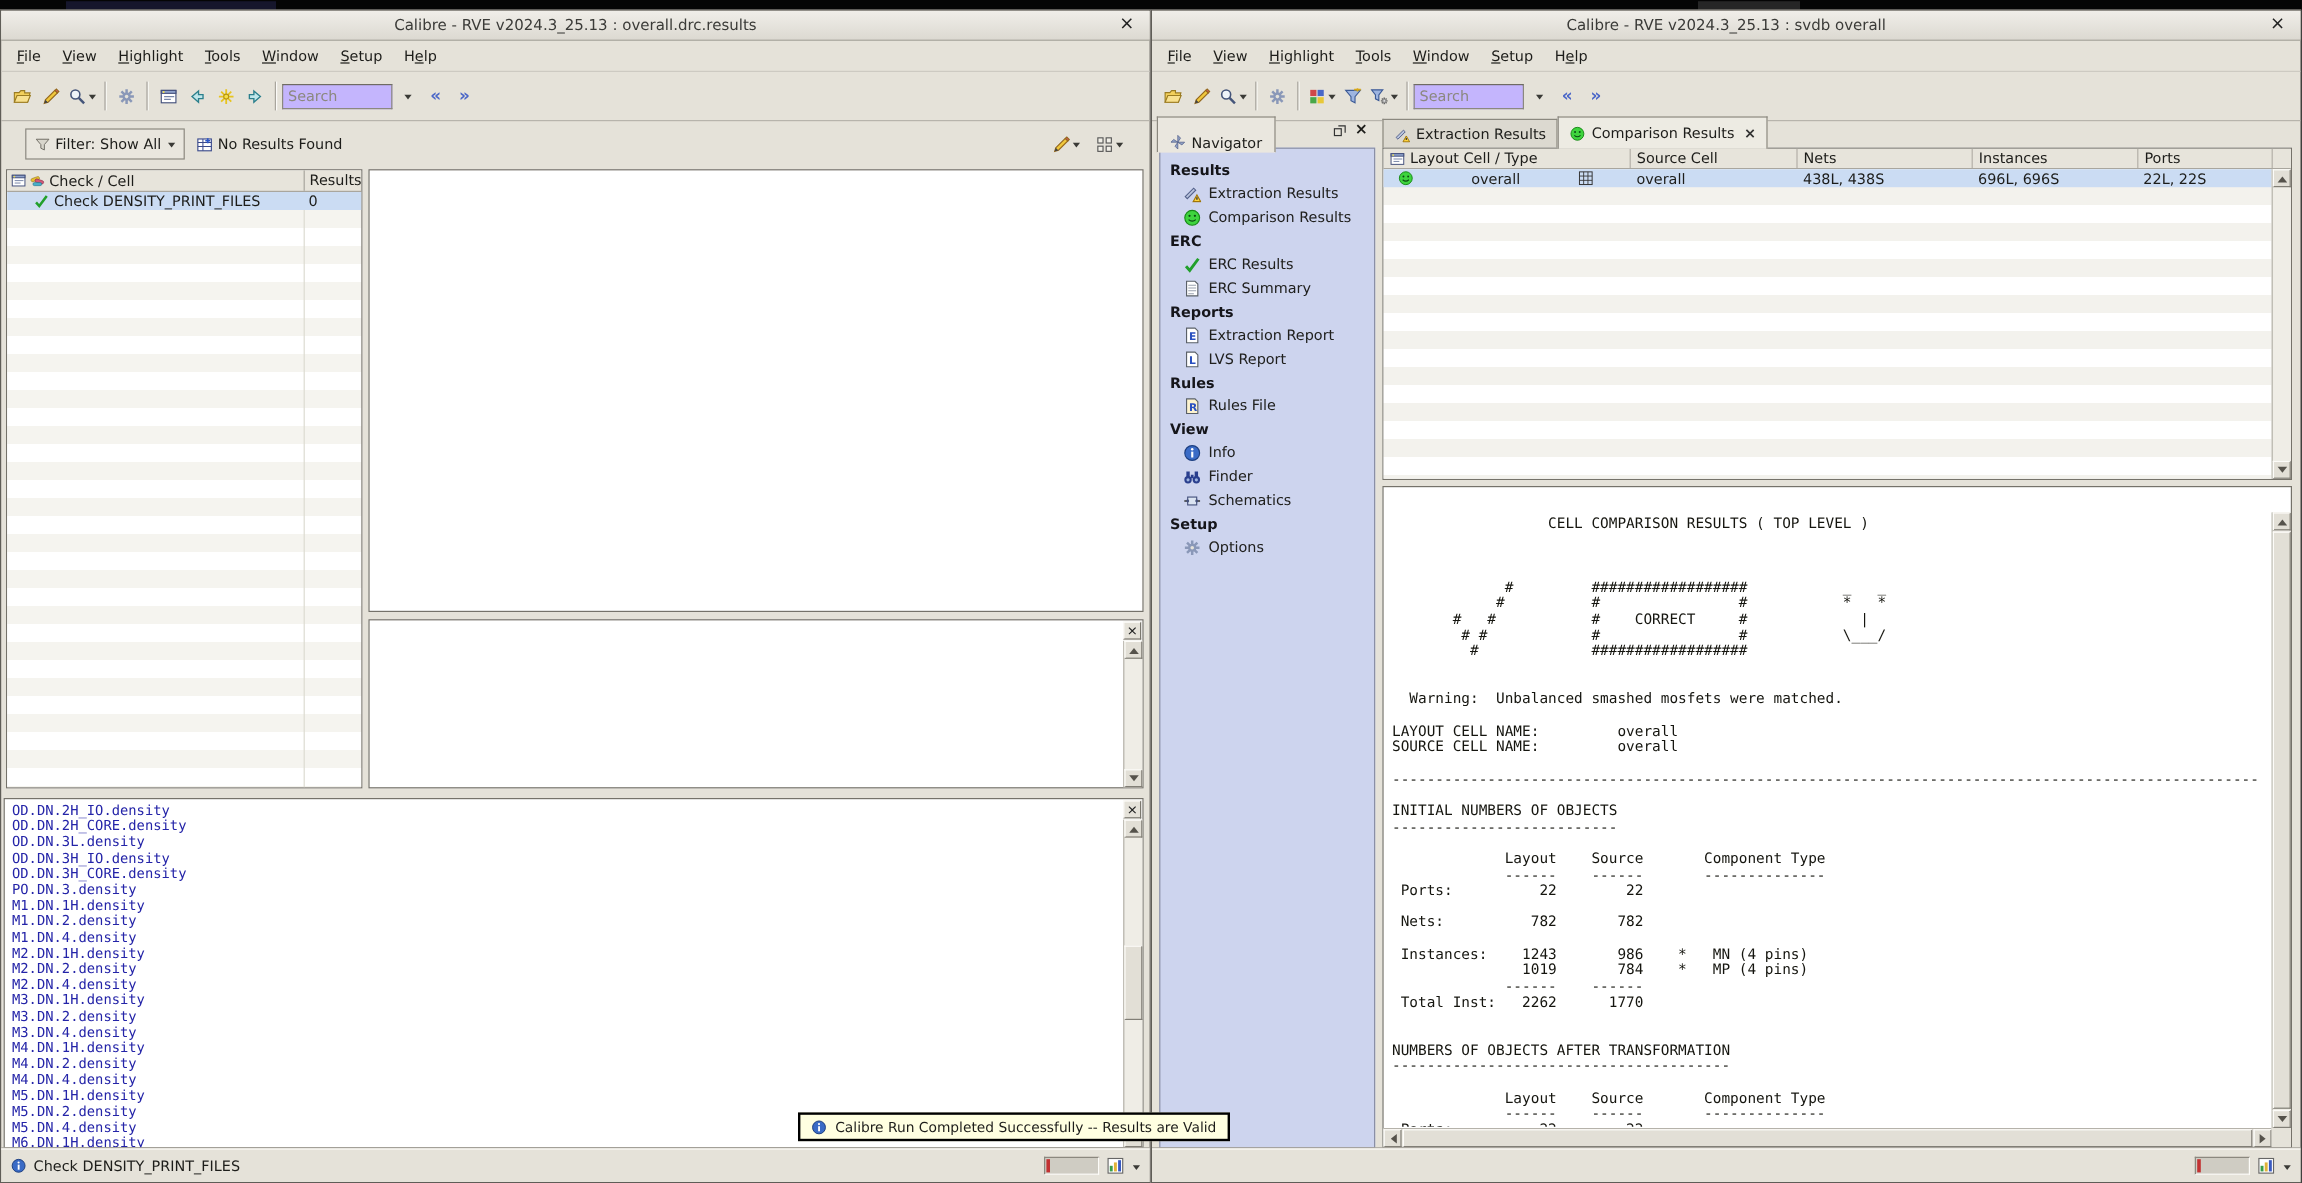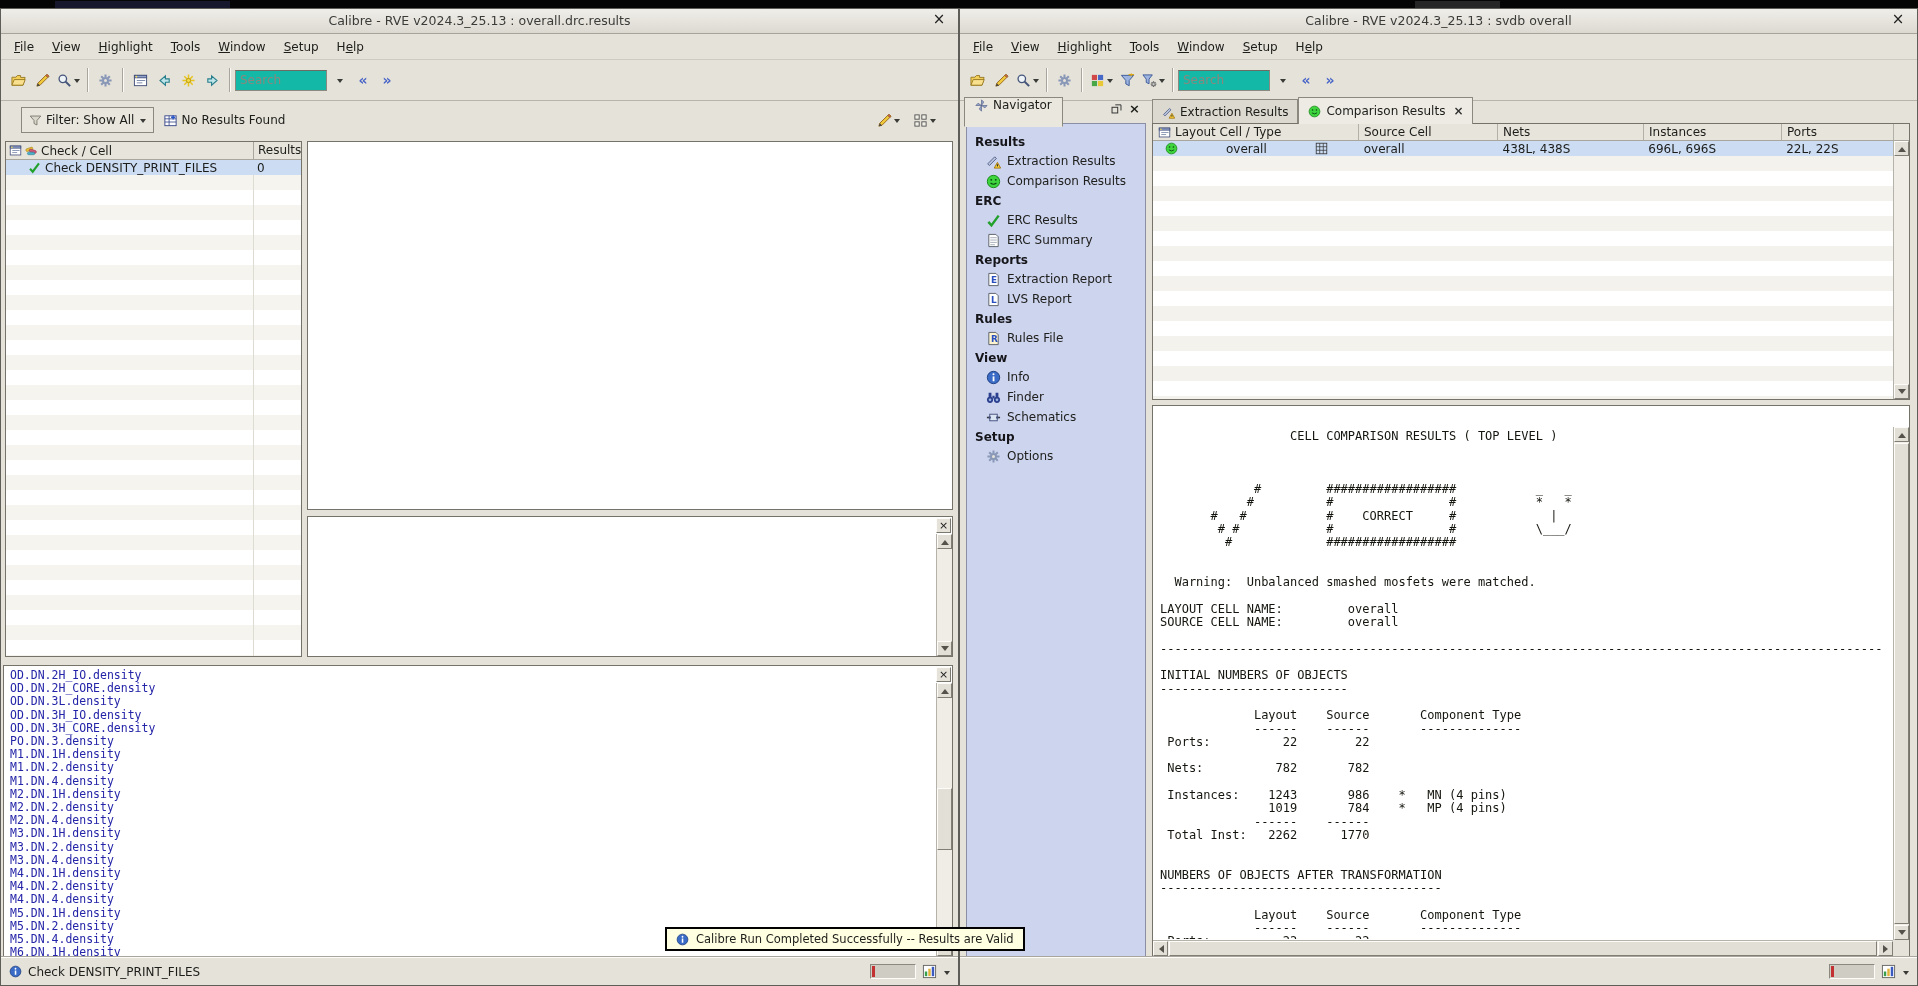--- a/index.html
+++ b/index.html
@@ -15,21 +15,21 @@
   .menubar { height:26px; display:flex; align-items:center; padding-left:4px; border-bottom:1px solid #cdcac2; }
   .menu-item { padding:4px 9px;text-align:right; }
   u { text-decoration:underline; }
   .toolbar { height:41px; display:flex; align-items:center; padding:0 5px; border-bottom:1px solid #b7b4ac; }
   .tbtn { min-width:24px; height:26px; display:flex; align-items:center; justify-content:center; padding:0 2px; }
   .tsep { width:1px; height:24px; background:#a8a59d; box-shadow:1px 0 0 #fbfaf7; margin:0 5px; }
   .caret { width:0; height:0; border:3px solid transparent; border-top:4px solid #3a3a36; margin-left:2px; margin-top:5px; }
   .ic { display:inline-flex; width:16px; height:16px; align-items:center; justify-content:center; }
   .ic svg { width:15px; height:15px; }
   .ic.small, .ic.small svg { width:13px; height:13px; }
-  .search { width:92px; height:21px; border:1px solid #8b887f; border-top-color:#6e6b63; background:#14b8a6; font-family:inherit; font-size:12px; padding:1px 4px; color:#444; }
+  .search { width:92px; height:21px; border:1px solid #8b887f; border-top-color:#6e6b63; background:#c4b5fd; font-family:inherit; font-size:12px; padding:1px 4px; color:#444; }
   .search::placeholder { color:#8b887f; }
   .chev { color:#4a66c8; font-weight:bold; font-size:14px; padding:0 3px; }
   .filterrow { height:38px; display:flex; align-items:center; padding:0 20px; gap:8px; }
   .filter-btn { display:inline-flex; align-items:center; gap:4px; height:26px; padding:0 7px; background:#e9e6de; border:1px solid #8b887f; }
   .flex1 { flex:1; }
   .panel { position:absolute; background:#fff; border:1px solid #75726a; }
   .pclose { position:absolute; top:1px; right:1px; width:15px; height:15px; background:#e5e2d9; border:1px solid; border-color:#fdfcf9 #7b786f #7b786f #fdfcf9; text-align:center; line-height:13px; font-size:11px; color:#222; z-index:3; }
   
   .vsb { position:absolute; width:16px; background:#efede6; border-left:1px solid #b5b2aa; }
   .hsb { position:absolute; height:16px; background:#efede6; border-top:1px solid #b5b2aa; }
@@ -50,21 +50,21 @@
   .lt-row .res { position:absolute; left:251px; }
   
   .density { position:absolute; left:6px; top:3px; font-family:"DejaVu Sans Mono","Liberation Mono",monospace; font-size:11.5px; line-height:13.2px; color:#2424a8; white-space:pre; }
   
   .statusbar { position:absolute; left:0; right:0; bottom:0; height:28px; background:#e5e2d9; border-top:1px solid #fdfcf9; box-shadow:0 -1px 0 #a8a59d; display:flex; align-items:center; gap:6px; padding:0 8px; }
   .sb-right { margin-left:auto; display:flex; align-items:center; gap:5px; }
   .prog { width:46px; height:15px; background:#cfccc3; border:1px solid; border-color:#8b887f #fdfcf9 #fdfcf9 #8b887f; position:relative; }
   .prog i { position:absolute; left:1px; top:1px; bottom:1px; width:3px; background:#c23232; }
   .tooltip { position:absolute; background:#ffffe1; border:2px solid #000; display:flex; align-items:center; gap:7px; padding:3px 9px; font-size:11.5px; white-space:nowrap; z-index:9; }
   
-  .nav-tab { position:absolute; left:4px; top:88px; height:27px; display:flex; align-items:flex-end; gap:5px; padding:14px 10px; background:#eae7df; border:1px solid #8b887f; border-bottom:1px solid #eae7df; z-index:2; }
+  .nav-tab { position:absolute; left:4px; top:88px; height:27px; display:flex; align-items:flex-start; gap:5px; padding:14px 10px; background:#eae7df; border:1px solid #8b887f; border-bottom:1px solid #eae7df; z-index:2; }
   .nav-strip-btns { position:absolute; top:92px; display:flex; gap:6px; align-items:center; z-index:2; }
   .nav-panel { position:absolute; background:#cdd4ee; border:1px solid #8a8fa6; padding:8px 0 0 8px; }
   .nav-sec { font-weight:bold; color:#15151a; padding:3px 0 2px 0; }
   .nav-item { display:flex; align-items:center; gap:6px; padding:2px 0 2px 10px; color:#20201e; }
   
   .tabstrip { position:absolute; display:flex; align-items:flex-end; }
   .tab { height:25px; display:flex; align-items:center; gap:5px; padding:0 9px; border:1px solid #8b887f; background:#dcd9d0; border-bottom:none; }
   .tab.active { background:#edebe3; height:27px; z-index:2; }
   .tab .tabx { font-size:12px; color:#333; margin-left:3px; font-weight:bold; }
   

